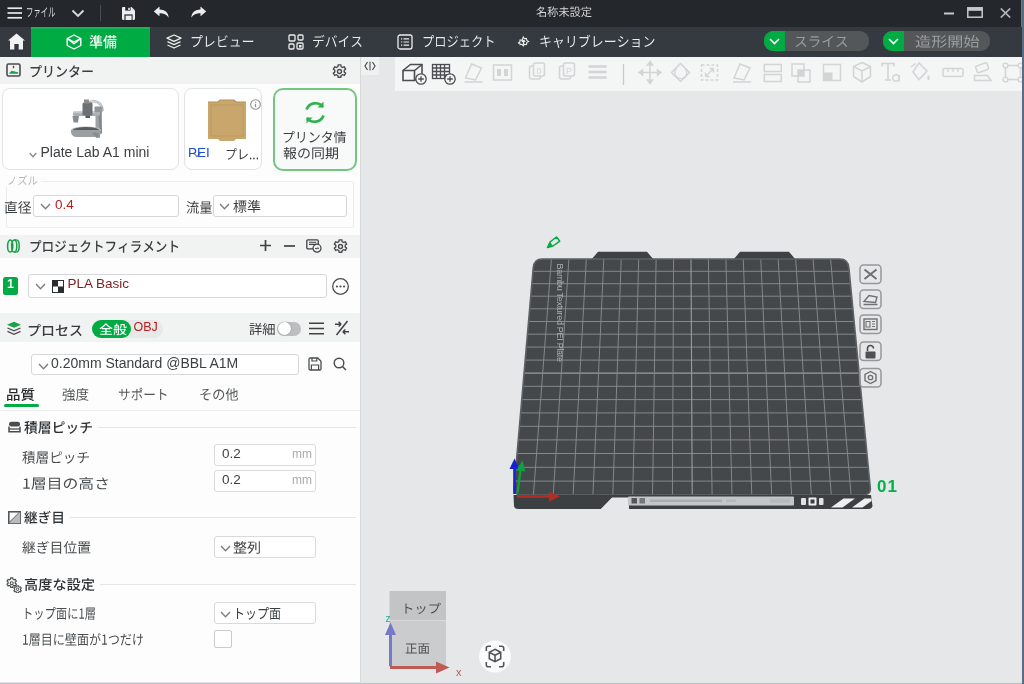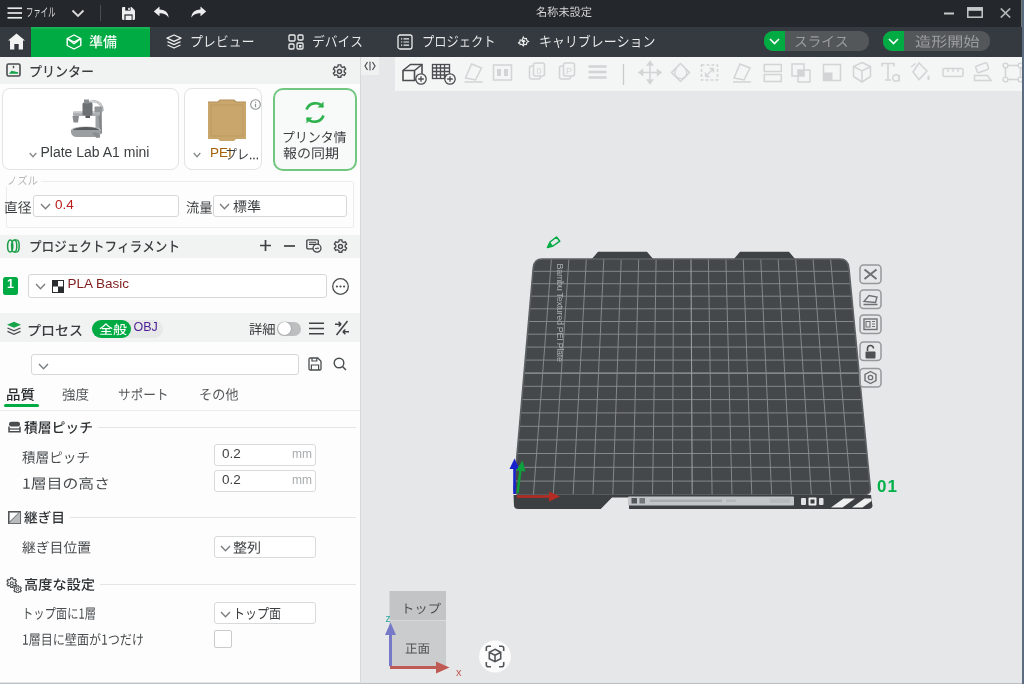--- a/index.html
+++ b/index.html
@@ -186,21 +186,21 @@
       <path d="M2 4 H12 L14 2 H28 L30 4 H40" fill="none" stroke="#b2905a" stroke-width="1.2"></path>
       <rect x="5" y="7" width="32" height="31" fill="none" stroke="#bd9b61" stroke-width="1"></rect>
     </svg>
     <svg class="abs" style="left:250px;top:99px" width="11" height="11" viewBox="0 0 11 11">
       <circle cx="5.5" cy="5.5" r="4.8" fill="none" stroke="#8e9193" stroke-width="1.1"></circle>
       <path d="M5.5 4.8V8.2M5.5 2.8V3.8" stroke="#8e9193" stroke-width="1.2"></path>
     </svg>
     <svg class="abs" style="left:192.5px;top:151.5px" width="8" height="6" viewBox="0 0 8 6">
       <path d="M0.7 1L4 4.7L7.3 1" stroke="#85898b" stroke-width="1.3" fill="none"></path>
     </svg>
-    <div style="position:absolute;left:210px;top:143.8px;font:normal 13.5px 'Liberation Sans',sans-serif;color:#a16207;white-space:pre;line-height:18px">PEI</div>
+    <div style="position:absolute;left:188px;top:143.8px;font:normal 13.5px 'Liberation Sans',sans-serif;color:#1d4ed8;white-space:pre;line-height:18px">PEI</div>
     <svg style="position:absolute;left:225.0px;top:145.1px;overflow:visible" width="34" height="17" viewBox="0 -14.2 34 17">
       <g transform="scale(0.8887 1)">
         <path d="M10.9 -9.7C10.9 -10.2 11.3 -10.6 11.8 -10.6C12.3 -10.6 12.7 -10.2 12.7 -9.7C12.7 -9.2 12.3 -8.8 11.8 -8.8C11.3 -8.8 10.9 -9.2 10.9 -9.7ZM10.2 -9.7C10.2 -9.5 10.3 -9.4 10.3 -9.3L9.9 -9.2C9.3 -9.2 3.9 -9.2 3.1 -9.2C2.7 -9.2 2.1 -9.3 1.8 -9.3V-8.1C2.1 -8.2 2.6 -8.2 3.1 -8.2C3.9 -8.2 9.2 -8.2 10 -8.2C9.8 -6.9 9.2 -5 8.2 -3.8C7.1 -2.3 5.6 -1.2 3 -0.5L3.9 0.5C6.4 -0.3 8 -1.6 9.2 -3.1C10.3 -4.5 10.9 -6.7 11.2 -8.1L11.2 -8.3C11.4 -8.2 11.6 -8.2 11.8 -8.2C12.6 -8.2 13.3 -8.9 13.3 -9.7C13.3 -10.5 12.6 -11.2 11.8 -11.2C10.9 -11.2 10.2 -10.5 10.2 -9.7Z M16.5 -0.4 17.3 0.2C17.5 0.1 17.7 0 17.8 0C21.2 -1 24 -2.6 25.7 -4.8L25.1 -5.8C23.5 -3.6 20.3 -1.8 17.8 -1.2C17.8 -1.8 17.8 -7.5 17.8 -8.8C17.8 -9.2 17.8 -9.7 17.8 -10H16.5C16.6 -9.8 16.6 -9.2 16.6 -8.8C16.6 -7.5 16.6 -1.9 16.6 -1.1C16.6 -0.8 16.6 -0.6 16.5 -0.4Z M28.9 0.2C29.4 0.2 29.8 -0.2 29.8 -0.8C29.8 -1.3 29.4 -1.7 28.9 -1.7C28.4 -1.7 28 -1.3 28 -0.8C28 -0.2 28.4 0.2 28.9 0.2Z M32.6 0.2C33.1 0.2 33.5 -0.2 33.5 -0.8C33.5 -1.3 33.1 -1.7 32.6 -1.7C32.1 -1.7 31.7 -1.3 31.7 -0.8C31.7 -0.2 32.1 0.2 32.6 0.2Z M36.4 0.2C36.9 0.2 37.3 -0.2 37.3 -0.8C37.3 -1.3 36.9 -1.7 36.4 -1.7C35.9 -1.7 35.5 -1.3 35.5 -0.8C35.5 -0.2 35.9 0.2 36.4 0.2Z" fill="#3c3f41"></path>
       </g>
     </svg>
     <div style="position:absolute;left:273px;top:87.5px;width:84px;height:83px;background:#f8f9f9;border:2px solid #71c77f;border-radius:10px"></div>
     <svg class="abs" style="left:302px;top:100px" width="26" height="25" viewBox="0 0 26 25">
       <g fill="none" stroke="#2eb24e" stroke-width="2.6">
         <path d="M4.5 9.5 A 9.5 9.5 0 0 1 21 7"></path>
         <path d="M21.5 15.5 A 9.5 9.5 0 0 1 5 18"></path>
@@ -310,21 +310,21 @@
         <path d="M11.3 -10.2C11.3 -10.6 11.7 -11 12.1 -11C12.6 -11 13 -10.6 13 -10.2C13 -9.7 12.6 -9.3 12.1 -9.3C11.7 -9.3 11.3 -9.7 11.3 -10.2ZM10.5 -10.2C10.5 -10 10.5 -9.9 10.6 -9.8C10.3 -9.7 10.1 -9.7 10 -9.7C9.3 -9.7 4.1 -9.7 3.2 -9.7C2.7 -9.7 2.1 -9.8 1.7 -9.8V-8.3C2 -8.3 2.6 -8.3 3.2 -8.3C4.1 -8.3 9.2 -8.3 10.1 -8.3C9.9 -7.1 9.3 -5.3 8.3 -4C7.2 -2.6 5.6 -1.4 2.8 -0.7L4 0.6C6.6 -0.2 8.3 -1.5 9.6 -3.2C10.7 -4.7 11.4 -6.9 11.7 -8.3L11.8 -8.6C11.9 -8.6 12 -8.5 12.1 -8.5C13 -8.5 13.8 -9.3 13.8 -10.2C13.8 -11 13 -11.8 12.1 -11.8C11.2 -11.8 10.5 -11 10.5 -10.2Z M15.9 -9.7C15.9 -9.4 15.9 -8.9 15.9 -8.5C15.9 -7.9 15.9 -2.4 15.9 -1.7C15.9 -1.1 15.9 0 15.9 0.2H17.4L17.4 -0.6H24.7L24.6 0.2H26.2C26.2 0 26.1 -1.2 26.1 -1.7C26.1 -2.3 26.1 -7.8 26.1 -8.5C26.1 -8.9 26.1 -9.4 26.2 -9.7C25.7 -9.7 25.2 -9.7 24.9 -9.7C24.1 -9.7 18.1 -9.7 17.3 -9.7C16.9 -9.7 16.5 -9.7 15.9 -9.7ZM17.4 -2V-8.3H24.7V-2Z M40.6 -8 39.5 -8.9C39.3 -8.7 39 -8.7 38.7 -8.6C38.1 -8.4 35.8 -8 33.6 -7.5V-9.5C33.6 -9.9 33.6 -10.5 33.7 -10.9H32C32.1 -10.5 32.1 -9.9 32.1 -9.5V-7.3C30.7 -7 29.4 -6.8 28.8 -6.7L29 -5.2L32.1 -5.9V-1.8C32.1 -0.3 32.6 0.4 35.5 0.4C37.1 0.4 38.6 0.3 39.8 0.1L39.9 -1.4C38.5 -1.1 37.1 -1 35.5 -1C33.9 -1 33.6 -1.3 33.6 -2.2V-6.2L38.4 -7.2C38 -6.4 37.1 -4.9 36.1 -4L37.3 -3.3C38.4 -4.4 39.5 -6.2 40.2 -7.4C40.3 -7.6 40.4 -7.9 40.6 -8Z M53.4 -9.4 52.5 -10.1C52.3 -10 51.8 -10 51.3 -10C50.7 -10 46.7 -10 46.1 -10C45.7 -10 44.8 -10 44.6 -10.1V-8.5C44.8 -8.5 45.5 -8.6 46.1 -8.6C46.6 -8.6 50.7 -8.6 51.2 -8.6C50.9 -7.5 50 -5.9 49 -4.9C47.6 -3.3 45.5 -1.6 43.2 -0.8L44.4 0.4C46.4 -0.5 48.3 -2 49.8 -3.6C51.2 -2.3 52.6 -0.8 53.5 0.5L54.7 -0.6C53.8 -1.7 52.1 -3.5 50.7 -4.7C51.7 -6 52.5 -7.5 53 -8.7C53.1 -8.9 53.3 -9.3 53.4 -9.4Z" fill="#3a3d3f"></path>
       </g>
     </svg>
     <div style="position:absolute;left:92px;top:319.5px;width:71px;height:18.5px;background:#e7e9e9;border-radius:9.5px"></div>
     <div style="position:absolute;left:92px;top:319.5px;width:39px;height:18.5px;background:#00ab43;border-radius:9.5px"></div>
     <svg style="position:absolute;left:98.5px;top:320.7px;overflow:visible" width="28" height="16" viewBox="0 -13.1 28 16">
       <g transform="scale(1.1200 1)">
         <path d="M1 -0.3V0.7H11.6V-0.3H6.8V-2.2H10.5V-3.2H6.8V-4.9H10V-5.9C10.5 -5.6 10.9 -5.2 11.4 -5C11.6 -5.3 11.9 -5.7 12.2 -6C10.2 -7 8.1 -8.7 6.8 -10.6H5.5C4.6 -9 2.5 -7 0.4 -5.9C0.6 -5.6 1 -5.2 1.1 -4.9C1.6 -5.2 2.1 -5.5 2.6 -5.9V-4.9H5.6V-3.2H2V-2.2H5.6V-0.3ZM6.2 -9.4C7 -8.3 8.4 -7 9.8 -6H2.7C4.2 -7.1 5.5 -8.3 6.2 -9.4Z M15.3 -3.9V-1H16.1V-3.9ZM15 -7.2C15.3 -6.7 15.6 -6 15.7 -5.6L16.4 -5.9C16.3 -6.3 16.1 -7 15.8 -7.5ZM19.2 -10.1V-8.5C19.2 -7.7 19.1 -6.7 18.1 -6C18.4 -5.9 18.8 -5.5 19 -5.3C20 -6.2 20.2 -7.4 20.2 -8.4V-9.1H21.9V-7.3C21.9 -6.5 22 -6.3 22.2 -6.1C22.4 -5.9 22.6 -5.9 22.9 -5.9C23.1 -5.9 23.4 -5.9 23.6 -5.9C23.8 -5.9 24 -5.9 24.2 -6C24.4 -6.1 24.5 -6.2 24.6 -6.4C24.6 -6.6 24.7 -7.2 24.7 -7.7C24.4 -7.8 24.1 -8 23.9 -8.1C23.8 -7.6 23.8 -7.3 23.8 -7.1C23.8 -6.9 23.7 -6.9 23.7 -6.8C23.6 -6.8 23.6 -6.8 23.5 -6.8C23.4 -6.8 23.2 -6.8 23.2 -6.8C23.1 -6.8 23.1 -6.8 23 -6.8C23 -6.9 23 -7 23 -7.2V-10.1ZM22.6 -4.1C22.3 -3.3 21.8 -2.6 21.3 -2C20.7 -2.6 20.3 -3.3 20 -4.1ZM18.6 -5.2V-4.1H19.9L19 -3.9C19.4 -2.9 19.9 -2 20.5 -1.2C19.8 -0.6 18.9 -0.2 18 0.1C18.2 0.3 18.5 0.8 18.6 1.1C19.6 0.7 20.5 0.2 21.3 -0.4C22.1 0.2 23 0.7 24 1.1C24.2 0.8 24.5 0.3 24.7 0.1C23.7 -0.2 22.8 -0.6 22.1 -1.2C23 -2.1 23.6 -3.4 24 -4.9L23.3 -5.2L23.1 -5.2ZM16.8 -7.9V-5.2L14.7 -5V-7.9ZM15.3 -10.6C15.2 -10.1 15.1 -9.4 14.9 -8.8H13.8V-5L12.9 -4.9L13 -3.9L13.8 -4C13.8 -2.5 13.7 -0.8 12.9 0.5C13.1 0.6 13.5 0.9 13.7 1.1C14.6 -0.3 14.7 -2.5 14.7 -4.1L16.8 -4.3V-0.1C16.8 0.1 16.7 0.1 16.6 0.1C16.4 0.1 16 0.1 15.5 0.1C15.7 0.4 15.8 0.8 15.8 1.1C16.6 1.1 17 1 17.3 0.9C17.6 0.7 17.8 0.4 17.8 -0.1V-4.4L18.3 -4.5L18.3 -5.4L17.8 -5.4V-8.8H16C16.2 -9.3 16.4 -9.8 16.6 -10.3Z" fill="#ffffff"></path>
       </g>
     </svg>
-    <div style="position:absolute;left:133.5px;top:319.2px;font:normal 12.5px 'Liberation Sans',sans-serif;color:#4c1d95;white-space:pre;line-height:16px">OBJ</div>
+    <div style="position:absolute;left:133.5px;top:319.2px;font:normal 12.5px 'Liberation Sans',sans-serif;color:#b91c1c;white-space:pre;line-height:16px">OBJ</div>
     <svg style="position:absolute;left:249.0px;top:320.4px;overflow:visible" width="26" height="17" viewBox="0 -14.2 26 17">
       <g transform="scale(0.9815 1)">
         <path d="M1.2 -7.2V-6.5H5.2V-7.2ZM1.2 -10.9V-10.1H5.2V-10.9ZM1.2 -5.5V-4.6H5.2V-5.5ZM0.5 -9.1V-8.2H5.7V-9.1ZM6.5 -11C7 -10.3 7.4 -9.4 7.5 -8.7H6V-7.8H8.8V-6.1H6.2V-5.1H8.8V-3.2H5.5V-2.3H8.8V1.1H9.8V-2.3H13V-3.2H9.8V-5.1H12.5V-6.1H9.8V-7.8H12.8V-8.7H11C11.4 -9.4 11.8 -10.3 12.2 -11L11.2 -11.4C11 -10.6 10.5 -9.6 10.2 -9L10.7 -8.7H7.9L8.4 -9C8.3 -9.6 7.8 -10.5 7.4 -11.3ZM1.1 -3.6V0.9H2V0.3H5.2V-3.6ZM2 -2.8H4.3V-0.5H2Z M17.7 -3.4C18.1 -2.6 18.4 -1.5 18.6 -0.8L19.4 -1.1C19.3 -1.8 18.9 -2.9 18.5 -3.7ZM14.8 -3.6C14.6 -2.5 14.3 -1.2 13.9 -0.4C14.1 -0.3 14.5 -0.1 14.7 -0C15.1 -0.9 15.4 -2.2 15.6 -3.5ZM22.3 -9.3V-5.6H20.6V-9.3ZM23.2 -9.3H25.1V-5.6H23.2ZM22.3 -4.7V-0.8H20.6V-4.7ZM23.2 -4.7H25.1V-0.8H23.2ZM19.7 -10.3V0.9H20.6V0.2H25.1V0.8H26.1V-10.3ZM13.9 -5.4 14.1 -4.5 16.3 -4.7V1.1H17.2V-4.7L18.5 -4.8C18.6 -4.5 18.7 -4.1 18.8 -3.9L19.6 -4.3C19.4 -5 18.8 -6.2 18.2 -7L17.5 -6.7C17.7 -6.4 17.9 -6 18.1 -5.6L16 -5.5C16.9 -6.6 17.9 -8.2 18.7 -9.4L17.8 -9.8C17.4 -9 16.9 -8.1 16.3 -7.3C16.1 -7.5 15.8 -7.9 15.5 -8.2C16 -9 16.6 -10.1 17.1 -11L16.2 -11.4C15.9 -10.6 15.4 -9.6 14.9 -8.8L14.5 -9.1L14 -8.5C14.7 -7.9 15.4 -7.1 15.8 -6.5C15.5 -6.1 15.2 -5.8 15 -5.4Z" fill="#3c3f41"></path>
       </g>
     </svg>
     <div style="position:absolute;left:277px;top:321.5px;width:24px;height:14px;background:#bcbebf;border-radius:7px"></div>
     <div style="position:absolute;left:277.5px;top:322px;width:13px;height:13px;border-radius:50%;background:#fff;box-shadow:0 0 2px rgba(0,0,0,.3)"></div>
     <svg class="abs" style="left:309px;top:322px" width="15" height="13" viewBox="0 0 15 13">
       <g stroke="#3f4244" stroke-width="1.6">
         <path d="M0 1.2H15M0 6.5H15M0 11.8H15"></path>
@@ -332,20 +332,21 @@
     </svg>
     <svg class="abs" style="left:334px;top:320px" width="16" height="16" viewBox="0 0 16 16">
       <path d="M13.5 1L2.5 15" stroke="#3f4244" stroke-width="1.5"></path>
       <path d="M1 4.2H7.2M7.2 4.2L4.6 1.8M7.2 4.2L4.6 6.6" stroke="#3f4244" stroke-width="1.4" fill="none"></path>
       <path d="M15 11.8H8.8M8.8 11.8L11.4 9.4M8.8 11.8L11.4 14.2" stroke="#3f4244" stroke-width="1.4" fill="none"></path>
     </svg>
     <div style="position:absolute;left:30.5px;top:354px;width:268px;height:21px;background:#fff;border:1px solid #d5d7d8;border-radius:3px"></div>
     <svg class="abs" style="left:38px;top:362.5px" width="11" height="7" viewBox="0 0 11 7">
       <path d="M1 1L5.5 5.7L10 1" stroke="#7b7e80" stroke-width="1.4" fill="none"></path>
     </svg>
+    <div style="position:absolute;left:51px;top:353.9px;font:normal 14px 'Liberation Sans',sans-serif;color:#3c3f41;white-space:pre;line-height:18px">0.20mm Standard @BBL A1M</div>
     <svg class="abs" style="left:308px;top:357px" width="14" height="14" viewBox="0 0 14 14">
       <path d="M1 2.2C1 1.5 1.5 1 2.2 1H9.8L13 4.2V11.8C13 12.5 12.5 13 11.8 13H2.2C1.5 13 1 12.5 1 11.8Z" fill="none" stroke="#4a4d4f" stroke-width="1.3"></path>
       <path d="M4 1V4H8.8V1" fill="none" stroke="#4a4d4f" stroke-width="1.2"></path>
       <path d="M3.4 13V8H10.6V13" fill="none" stroke="#4a4d4f" stroke-width="1.2"></path>
     </svg>
     <svg class="abs" style="left:333px;top:357px" width="14" height="14" viewBox="0 0 14 14">
       <circle cx="6" cy="6" r="4.8" fill="none" stroke="#4a4d4f" stroke-width="1.4"></circle>
       <path d="M9.5 9.5L13 13" stroke="#4a4d4f" stroke-width="1.5"></path>
     </svg>
     <svg style="position:absolute;left:5.5px;top:384.6px;overflow:visible" width="29" height="18" viewBox="0 -14.7 29 18">

